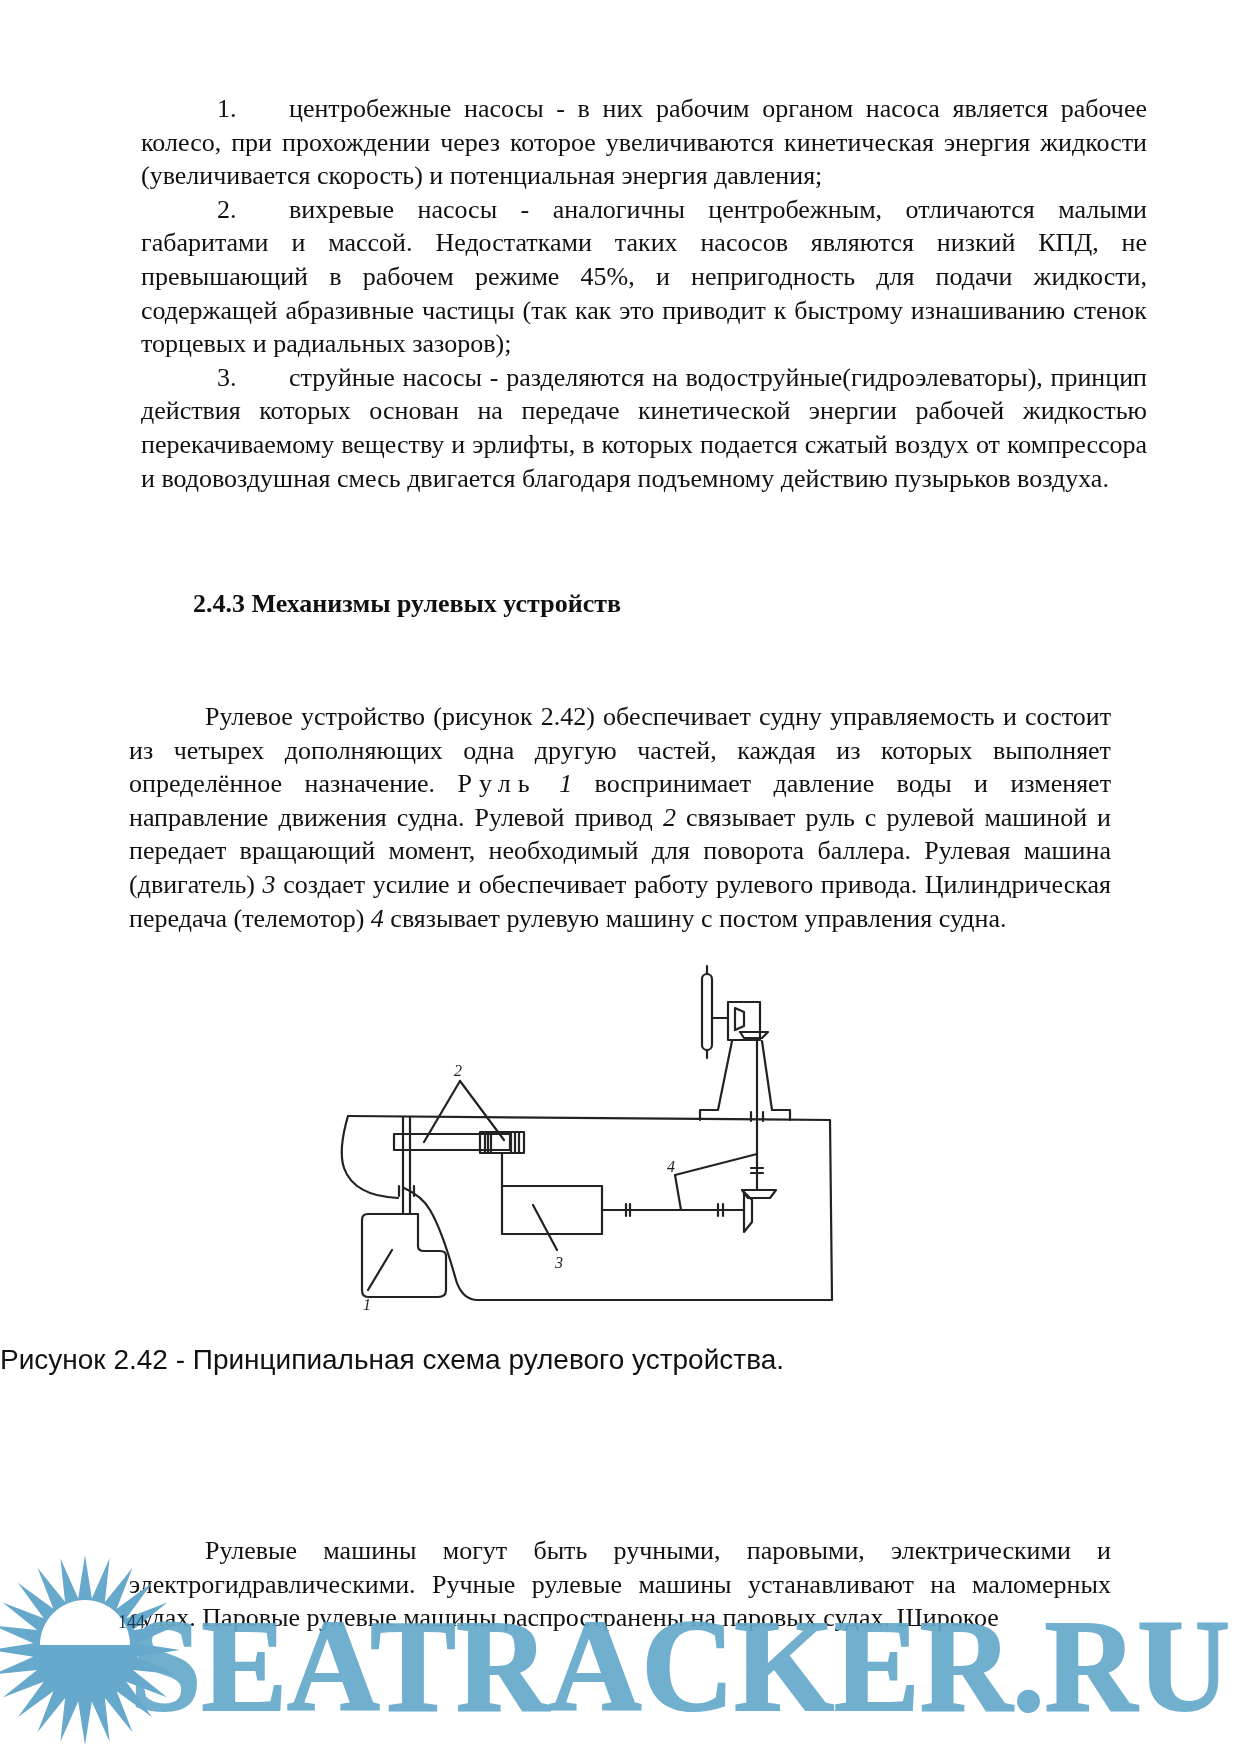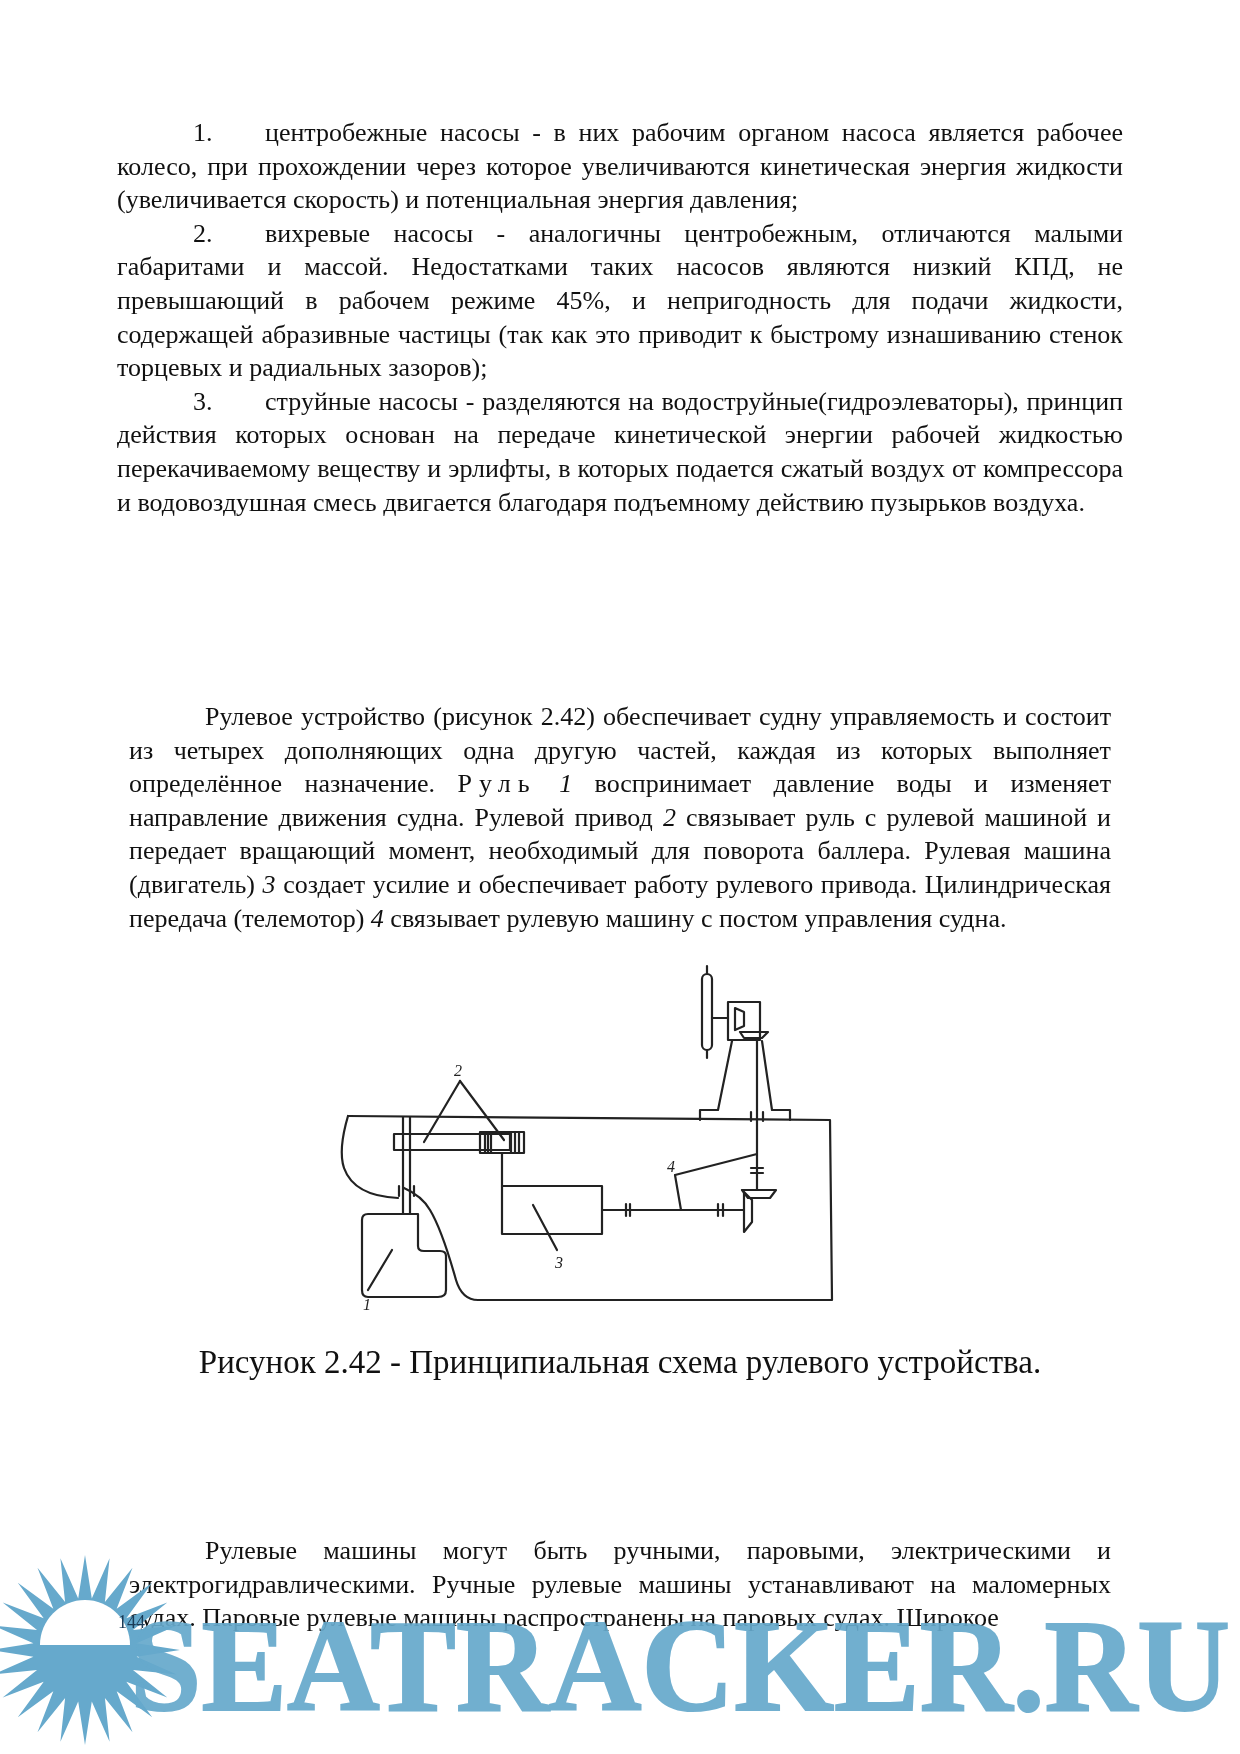--- a/index.html
+++ b/index.html
@@ -18,43 +18,43 @@
   .p { margin: 12px; text-indent: 76px; }
   .li { margin: 0; text-indent: 76px; }
   .li .num { display: inline-block; width: 72px; text-indent: 0; }
   .heading {
     position: absolute; left: 193px; top: 589px;
     font-family: "Liberation Serif", serif; font-weight: bold;
     font-size: 26px; color: #111;
   }
   .caption {
     position: absolute; left: 0; width: 1240px; top: 1344px;
-    text-align: center;
-    font-family: Liberation Serif, serif; font-size: 33px; color: #111;
+    font-family: Liberation Sans, sans-serif; font-size: 28px; color: #111;
   }
   .page-number {
     position: absolute; left: 118px; top: 1612px;
     font-family: "Liberation Serif", serif; font-size: 18px; color: #1a3a55;
   }
   i.ital { font-style: italic; }
   .spaced { letter-spacing: 7px; }
   svg.figure { position: absolute; left: 330px; top: 960px; }
   svg.watermark { position: absolute; left: 0; top: 1540px; }
 </style>
 </head>
 <body>
 
 <div class="page">
 
-  <div class="text" style="top:116px;">
+  <div class="text" style="top:92px;margin-left:24px;">
     <p class="li"><span class="num">1.</span><span>центробежные насосы - в них рабочим органом насоса является рабочее колесо, при прохождении через которое увеличиваются кинетическая энергия жидкости (увеличивается скорость) и потенциальная энергия давления;</span></p>
     <p class="li"><span class="num">2.</span><span>вихревые насосы - аналогичны центробежным, отличаются малыми габаритами и массой. Недостатками таких насосов являются низкий КПД, не превышающий в рабочем режиме 45%, и непригодность для подачи жидкости, содержащей абразивные частицы (так как это приводит к быстрому изнашиванию стенок торцевых и радиальных зазоров);</span></p>
     <p class="li"><span class="num">3.</span><span>струйные насосы - разделяются на водоструйные(гидроэлеваторы), принцип действия которых основан на передаче кинетической энергии рабочей жидкостью перекачиваемому веществу и эрлифты, в которых подается сжатый воздух от компрессора и водовоздушная смесь двигается благодаря подъемному действию пузырьков воздуха.</span></p>
   </div>
 
+  <div class="heading">2.4.3 Механизмы рулевых устройств</div>
 
   <div class="text" style="top:688px;">
     <p class="p"><span>Рулевое устройство (рисунок 2.42) обеспечивает судну управляемость и состоит из четырех дополняющих одна другую частей, каждая из которых выполняет определённое назначение. </span><span class="spaced">Руль</span> <i class="ital">1</i><span> воспринимает давление воды и изменяет направление движения судна. Рулевой привод </span><i class="ital">2</i><span> связывает руль с рулевой машиной и передает вращающий момент, необходимый для поворота баллера. Рулевая машина (двигатель) </span><i class="ital">3</i><span> создает усилие и обеспечивает работу рулевого привода. Цилиндрическая передача (телемотор) </span><i class="ital">4</i><span> связывает рулевую машину с постом управления судна.</span></p>
   </div>
 
   <svg class="figure" width="600" height="380" viewBox="0 0 600 380">
     <g fill="none" stroke="#222" stroke-width="2.2" stroke-linecap="round" stroke-linejoin="round">
 
       <path d="M18 156 L500 160 L502 340 L148 340 Q132 340 126 320 Q112 270 100 250 Q92 236 74 228"></path>
       <path d="M18 156 Q8 190 14 208 Q24 236 68 238"></path>

